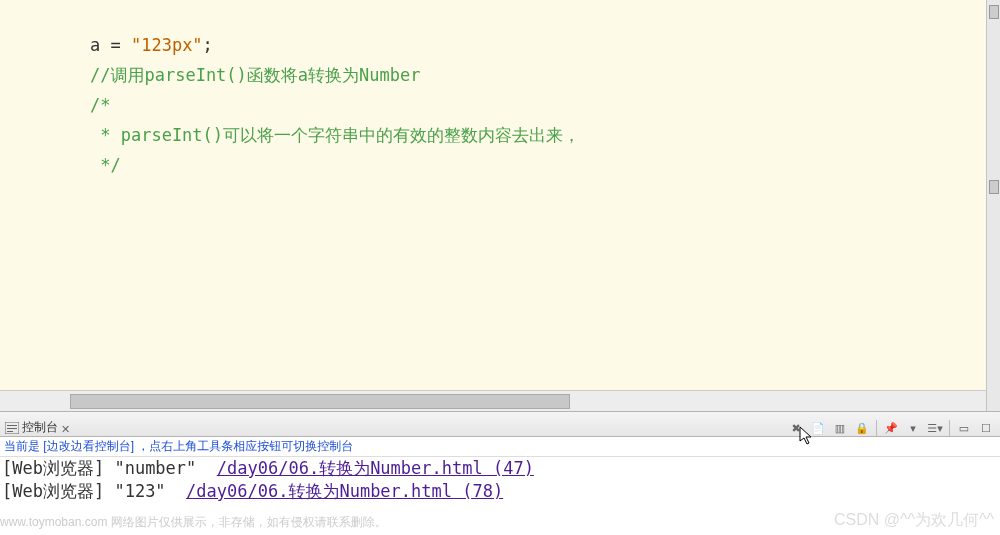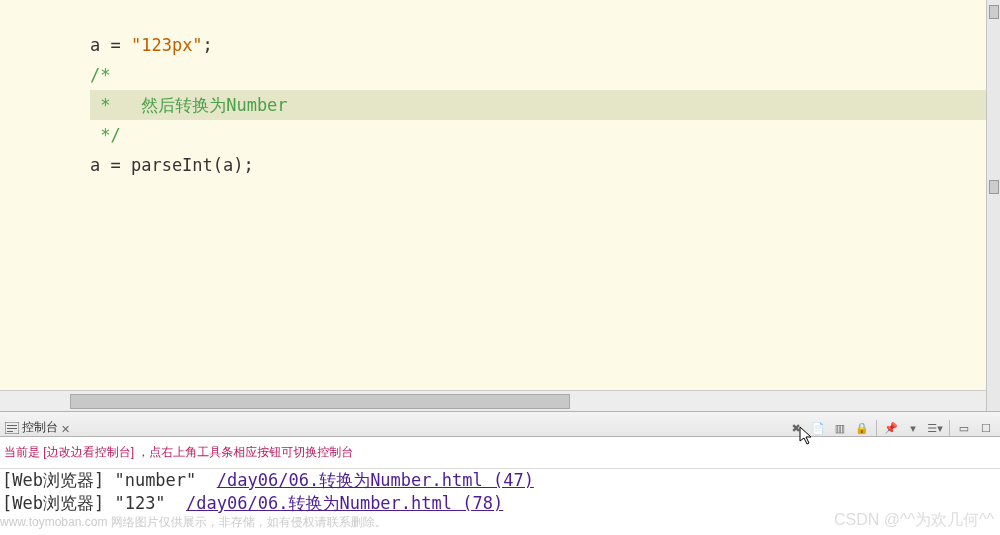--- a/index.html
+++ b/index.html
@@ -20,41 +20,41 @@
   .hscroll { position:absolute; left:0; right:14px; bottom:0; height:21px; background:#ededed; border-top:1px solid #ccc;}
   .hscroll .hthumb { position:absolute; left:70px; width:500px; height:15px; top:3px; background:#c8c8c8; border:1px solid #aaa;}
   .tab-bar { border-top:1px solid #b4b4b4; border-bottom:1px solid #b4b4b4; background:linear-gradient(#f4f4f4,#e6e6e6); height:26px; display:flex; align-items:flex-end; font-size:12px; font-family:"Microsoft YaHei",sans-serif;}
   .tab-bar .icon { width:16px; height:16px; margin:0 2px 0 4px; display:flex; align-items:center; justify-content:center;}
   .tab-bar .label { color:#333;}
   .tab-bar .close-x { font-size:11px; color:#666; margin-left:3px;}
   .tab-bar .spacer { flex:1;}
   .tab-bar .tool-icons { display:flex; gap:6px; padding-right:6px; align-items:center;}
   .tb-icon { width:16px; height:14px; font-size:11px; color:#666; display:flex; align-items:center; justify-content:center;}
   .tb-sep { width:1px; height:16px; background:#bbb;}
-  .sub-bar { font-size:12px; font-family:"Microsoft YaHei",sans-serif; color:#be185d; padding:7px 4px; border-bottom:1px solid #ddd;}
+  .sub-bar { font-size:12px; font-family:"Microsoft YaHei",sans-serif; color:#1d4ed8; padding:1px 4px; border-bottom:1px solid #ddd;}
   .console { font-size:17px; line-height:23px; color:#333; padding-left:2px; font-family:Consolas,"SimSun",monospace;}
   .con-line { white-space:pre;}
   .con-link { color:#4c1d95; text-decoration:underline;}
   .watermark-left { position:absolute; left:0; bottom:4px; font-size:12px; font-family:"Microsoft YaHei",sans-serif; color:#ccc;}
   .watermark-right { position:absolute; right:6px; bottom:4px; font-size:16px; font-family:"Microsoft YaHei",sans-serif; color:#ddd;}
   .cursor { display:inline-block; position:relative;}
   .cursor-img { position:absolute; width:16px; height:22px; left:-2px; top:-2px; z-index:10;}
 </style>
 </head>
 <body>
 
 <div class="editor">
   <div class="code-wrap">
     <div class="code" id="code">
         <div class="code-line"></div>
         <div class="code-line">a = <span class="string">"123px"</span>;</div>
+        <div class="code-line"><span class="comment">//调用parseInt()函数将a转换为Number</span></div>
         <div class="code-line"><span class="comment">/*</span></div>
-        <div class="code-line hl"><span class="comment"> *   然后转换为Number</span></div>
+        <div class="code-line"><span class="comment"> * parseInt()可以将一个字符串中的有效的整数内容去出来，</span></div>
         <div class="code-line"><span class="comment"> */</span></div>
-        <div class="code-line">a = parseInt(a);</div>
         <div class="code-line"></div>
         <div class="code-line"></div>
         <div class="code-line"></div>
       </div>
     <div class="hscroll">
       <div class="hthumb"></div>
     </div>
   </div>
   <div class="right-margin">
     <div class="thumb" style="top:5px;"></div>

